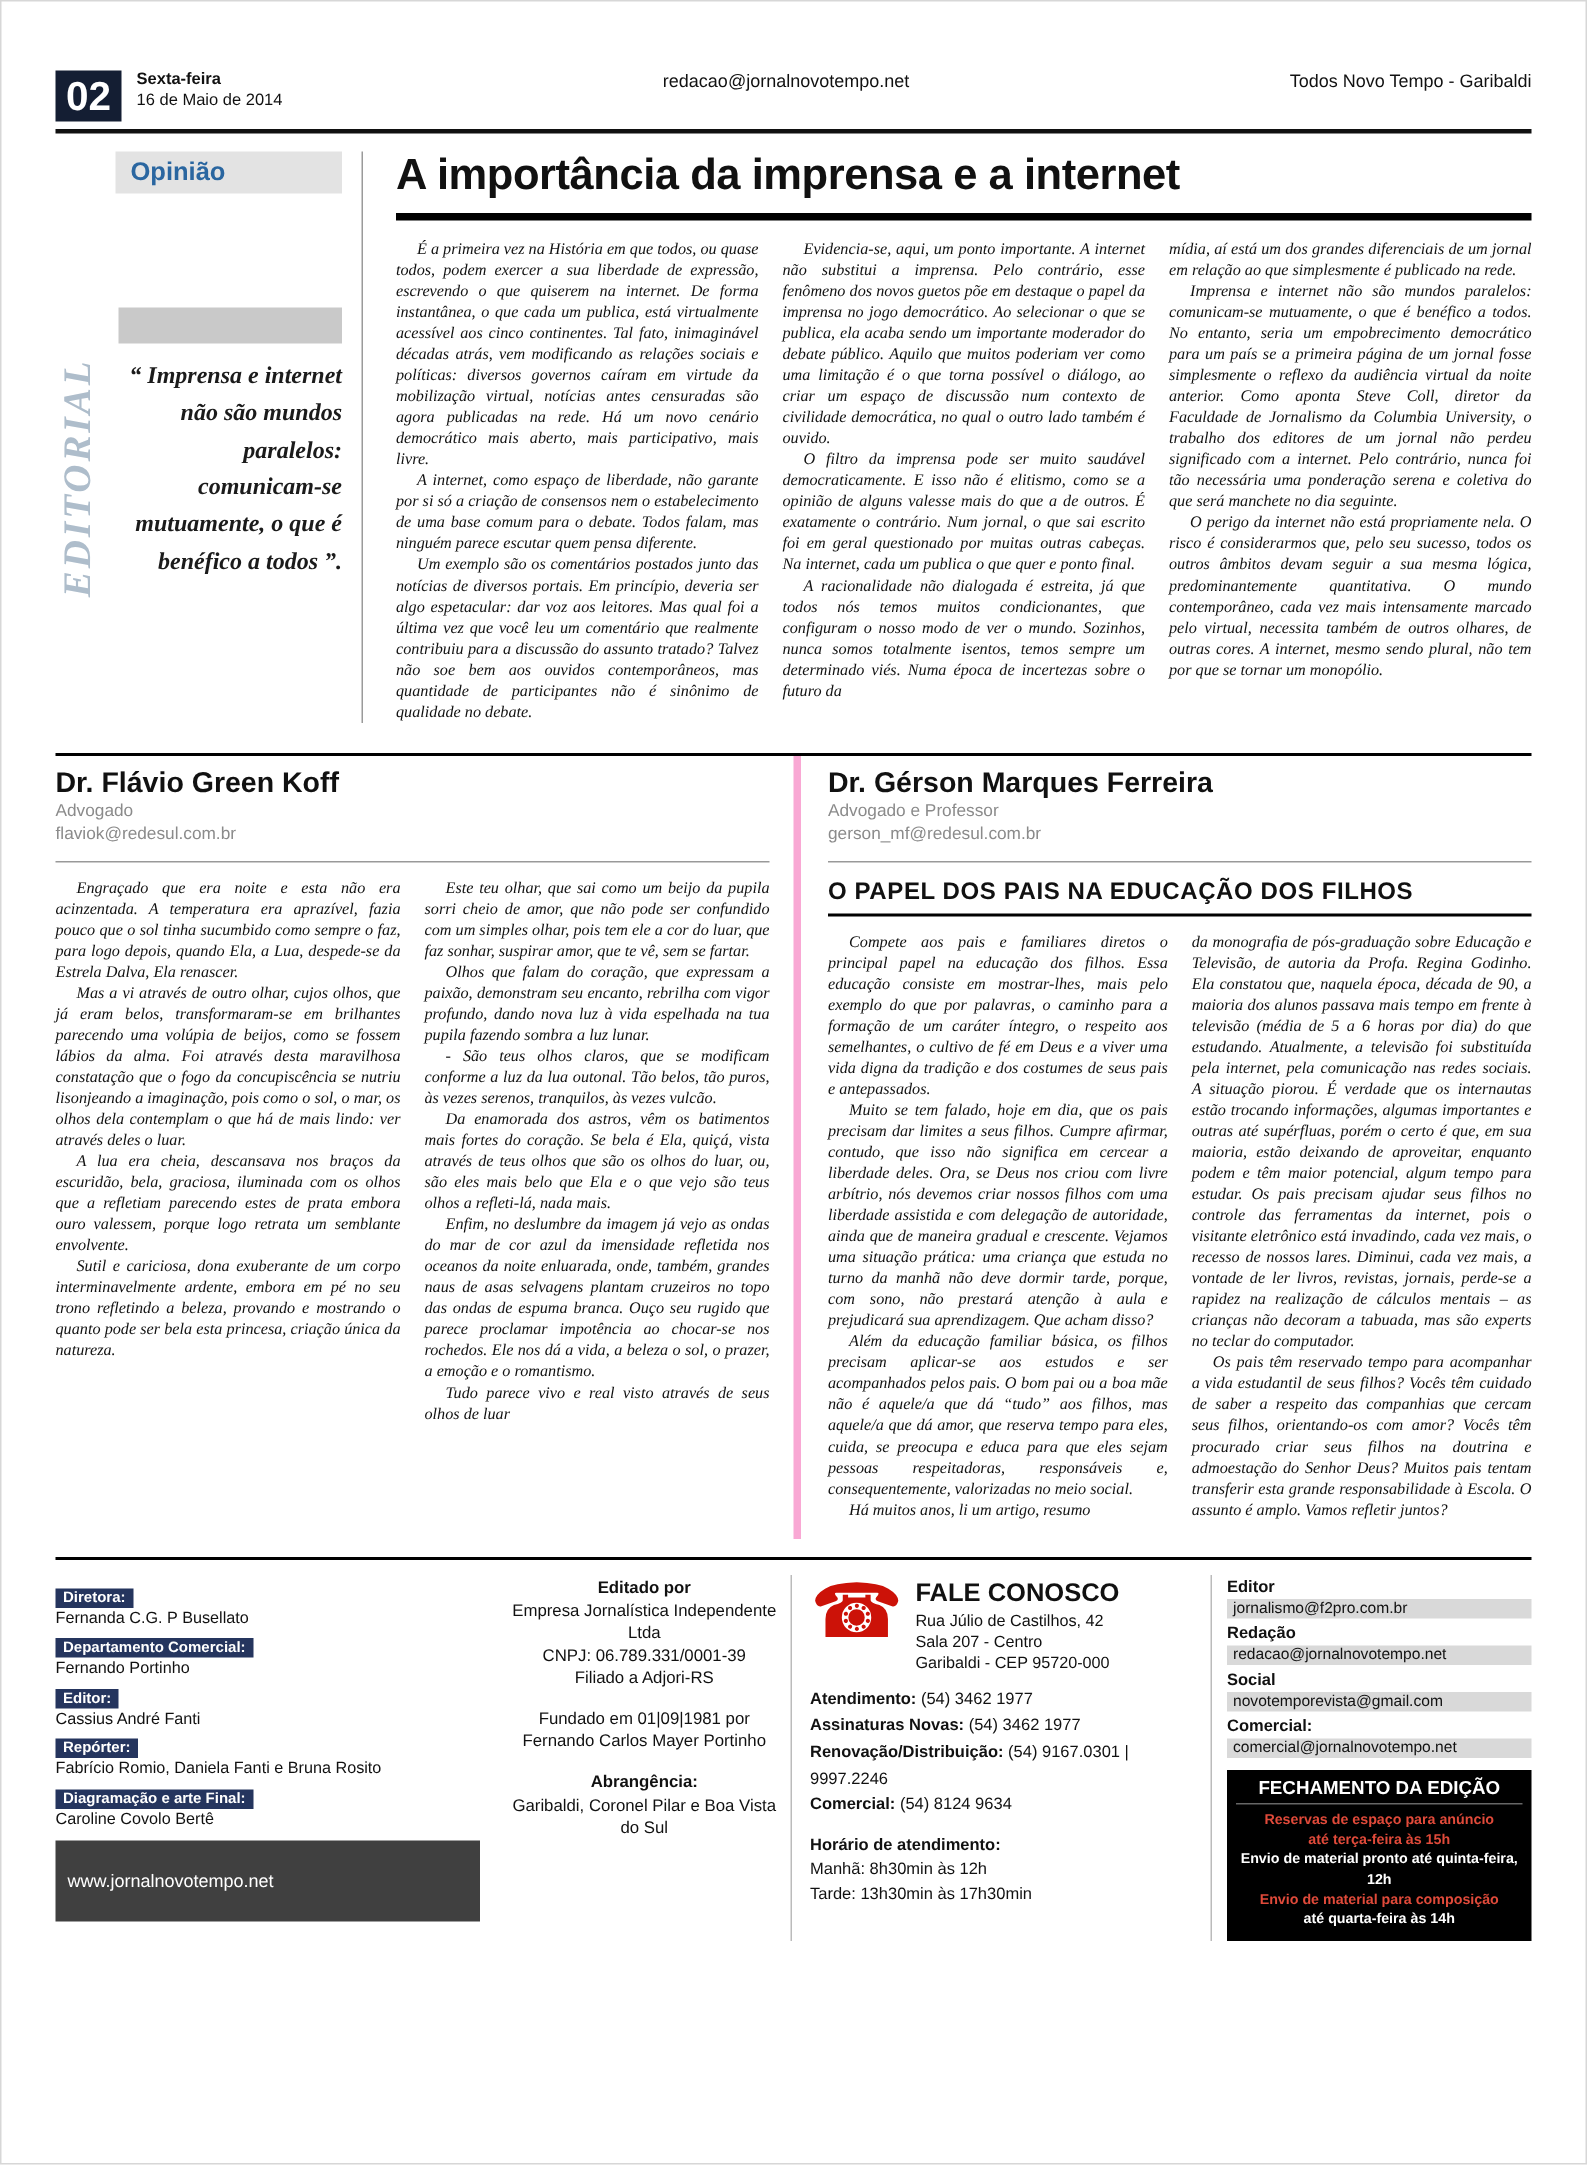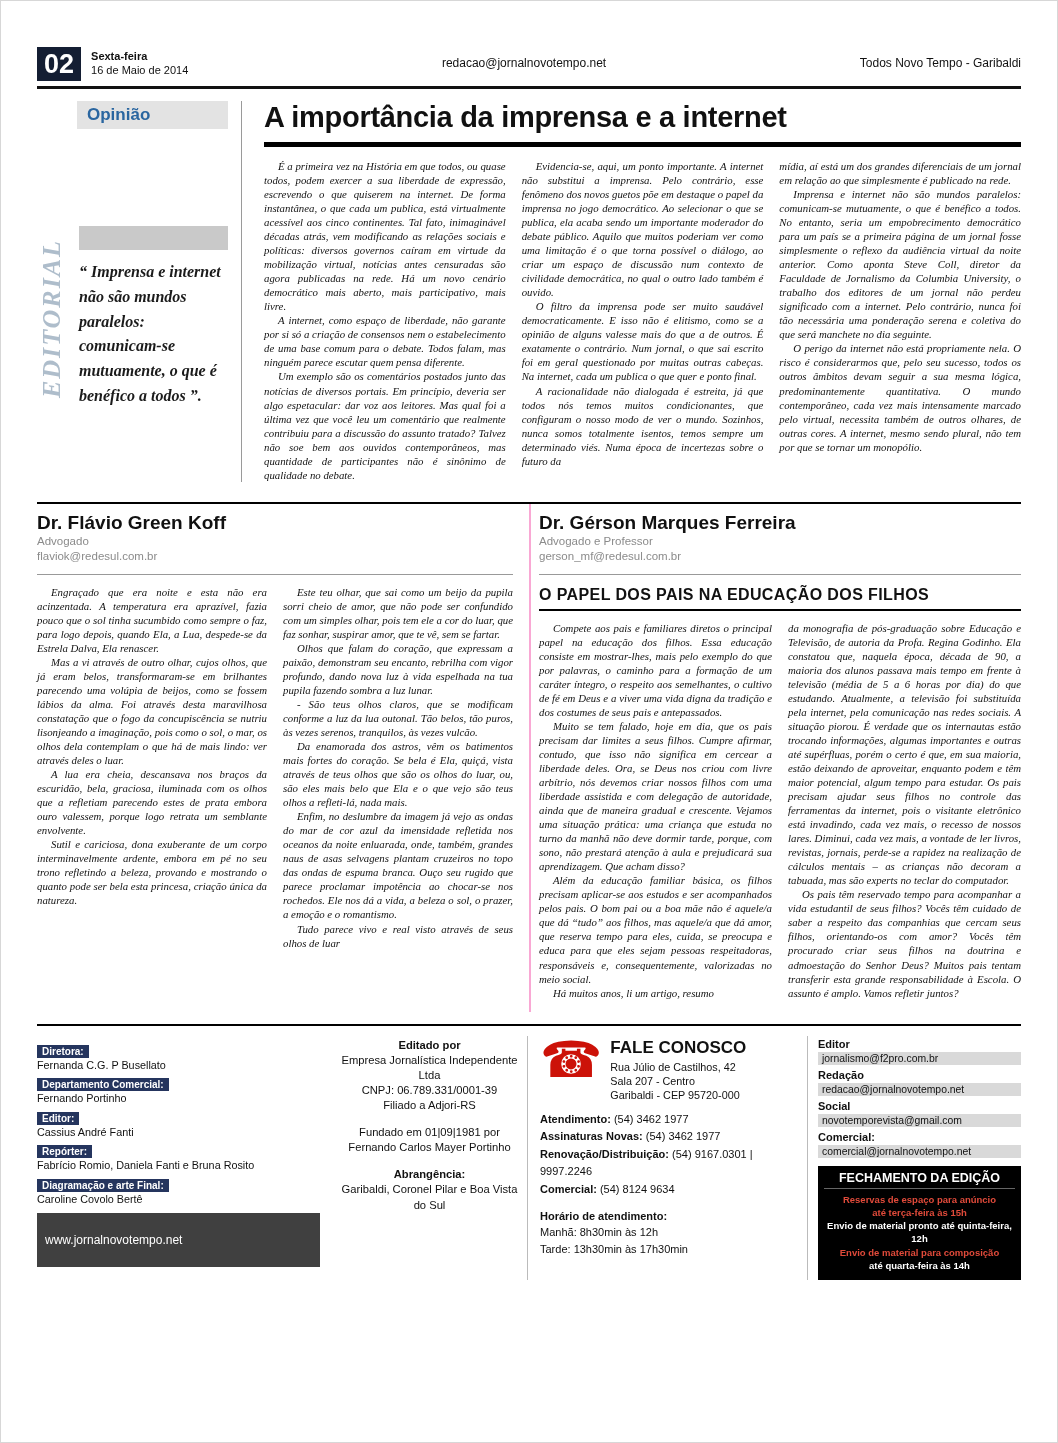--- a/index.html
+++ b/index.html
@@ -5,58 +5,58 @@
   * { margin:0; padding:0; box-sizing:border-box; }
   html,body { background:#f2f2f2; }
   body {
     width:1058px; height:1443px; margin:0 auto; background:#fff;
     border:1px solid #d7d7d7; overflow:hidden;
     font-family:"Liberation Sans", sans-serif; color:#111;
   }
   .page { padding:46px 36px 0 36px; }
 
   
-  .masthead { display:flex; align-items:center; gap:10px; border-bottom:3px solid #111; padding-bottom:5px; }
+  .masthead { display:flex; align-items:flex-start; gap:10px; border-bottom:3px solid #111; padding-bottom:5px; }
   .pagenum { background:#141e33; color:#fff; font-weight:bold; font-size:27px; line-height:1; padding:4px 7px 3px; }
   .dateblock { font-size:11px; line-height:1.25; padding-bottom:1px; }
   .dateblock .day { font-weight:bold; }
   .mast-email { flex:1; text-align:center; font-size:12px; padding-bottom:2px; }
   .mast-paper { font-size:12px; padding-bottom:2px; }
 
   
   .top-area { display:flex; margin-top:12px; }
   .left-rail { width:205px; min-width:205px; border-right:1px solid #9a9a9a; padding-right:13px; position:relative; }
   .opiniao { background:#e3e3e3; color:#2a66a0; font-weight:bold; font-size:17px; padding:4px 10px; margin-left:40px; }
   .vertical-label {
     position:absolute; left:0; top:138px;
     writing-mode:vertical-rl; transform:rotate(180deg);
     font-family:"Liberation Serif", serif; font-style:italic; font-weight:bold;
     font-size:26px; letter-spacing:2px; color:#aebdcb;
   }
-  .quote-block { margin-left:42px; margin-top:97px; }
+  .quote-block { margin-left:42px; margin-top:76px;text-align:right; }
   .quote-bar { background:#c9c9c9; height:24px; margin-bottom:10px; }
   .quote-text {
     font-family:"Liberation Serif", serif; font-style:italic; font-weight:bold;
     font-size:16px; line-height:1.55; color:#1b1b1b;
   }
   .main-article { flex:1; padding-left:22px; }
   .headline { font-size:29px; font-weight:bold; letter-spacing:-0.3px; border-bottom:5px solid #000; padding-bottom:8px; }
   .cols3 { display:flex; gap:16px; margin-top:12px; }
   .cols3 .col { flex:1; min-width:0; }
 
   .body-text p {
     font-family:"Liberation Serif", serif; font-style:italic;
     font-size:10.8px; line-height:1.3; text-align:justify; text-indent:14px;
   }
   .body-text[data-cont-first] p:first-child { text-indent:0; }
 
   
   .authors { display:flex; border-top:2px solid #000; margin-top:20px; }
   .author-half { width:50%; padding:8px 16px 12px 0; }
-  .author-half.right { border-left:2px solid #f9a8d4; padding-left:8px; padding-right:0; }
+  .author-half.right { border-left:5px solid #f9a8d4; padding-left:18px; padding-right:0; }
   .author-header { border-bottom:1px solid #999; padding-bottom:9px; }
   .author-name { font-size:19px; font-weight:bold; }
   .author-role, .author-email { font-size:11.5px; color:#8b8b8b; line-height:1.35; }
   .article-title { font-size:16px; font-weight:bold; letter-spacing:0.4px; margin-top:11px; border-bottom:2px solid #000; padding-bottom:5px; }
   .cols2 { display:flex; gap:16px; margin-top:10px; }
   .cols2 .col { flex:1; min-width:0; }
 
   
   .footer { display:flex; border-top:2px solid #000; margin-top:12px; padding-top:10px; padding-bottom:14px; }
   .f-col1 { width:295px; min-width:295px; padding-right:12px; }

